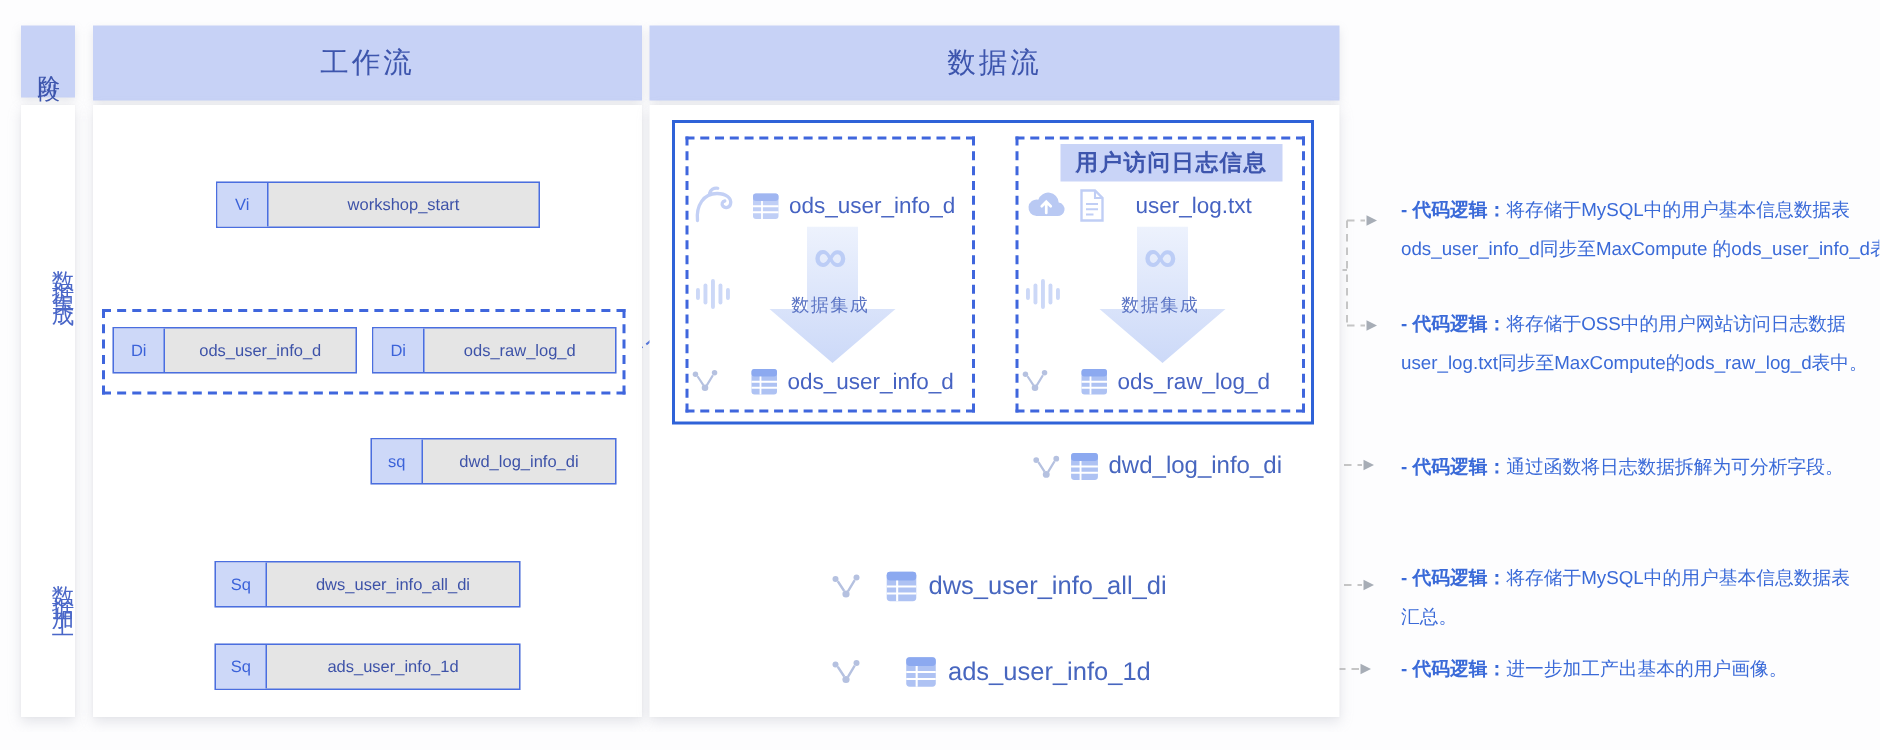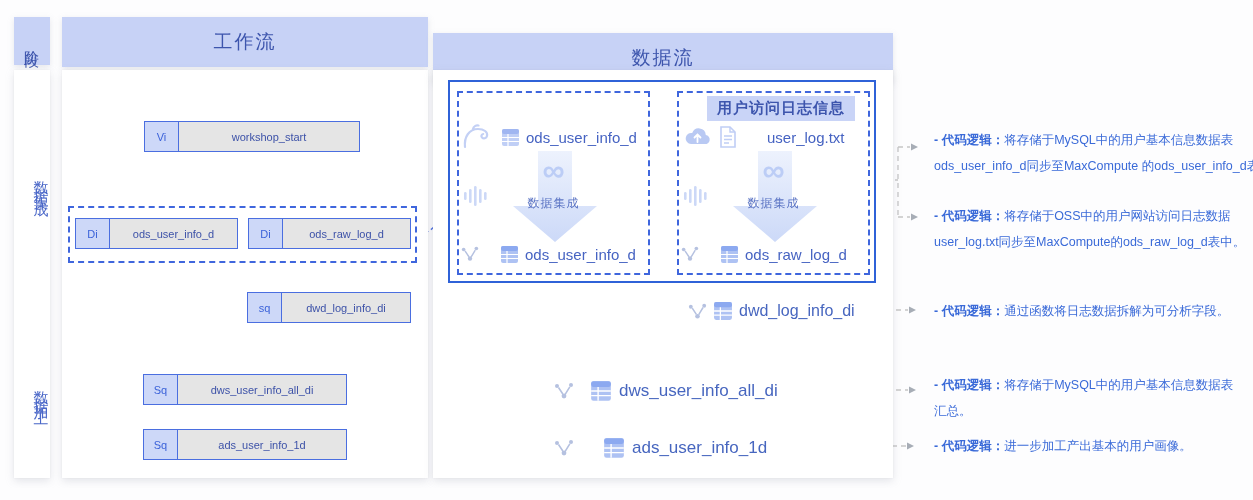--- a/index.html
+++ b/index.html
@@ -8,21 +8,21 @@
   .card{position:absolute;background:#fff;box-shadow:0 3px 8px rgba(160,165,180,.28),0 0 2px rgba(0,0,0,.04);}
   .hdr{position:absolute;background:#c7d2f6;color:#3d55ad;display:flex;align-items:center;justify-content:center;
        font-size:19px;font-weight:500;letter-spacing:2px;box-shadow:0 2px 6px rgba(160,165,180,.25);}
   .stage-hdr{left:14px;top:17px;width:36px;height:48px;font-size:15px;line-height:19px;
        writing-mode:vertical-rl;text-orientation:upright;letter-spacing:2px;font-weight:500;}
   .stage-body{left:14px;top:70px;width:36px;height:408px;}
   .stage-label{position:absolute;left:0;width:36px;display:flex;align-items:flex-start;justify-content:center;
        writing-mode:vertical-rl;text-orientation:upright;color:#4a67c8;font-size:15px;letter-spacing:7px;}
   .wf-hdr{left:62px;top:17px;width:366px;height:50px;}
   .wf-body{left:62px;top:70px;width:366px;height:408px;}
-  .df-hdr{left:433px;top:33px;width:460px;height:50px;}
+  .df-hdr{left:433px;top:17px;width:460px;height:50px;}
   .df-body{left:433px;top:70px;width:460px;height:408px;}
 
   .node{position:absolute;height:31px;border:1.5px solid #4a6ee0;background:#e5e5e5;display:flex;align-items:stretch;box-sizing:border-box;}
   .node .badge{width:33px;background:#cdd8f8;border-right:1.5px solid #4a6ee0;color:#3b62d9;font-size:11px;
        display:flex;align-items:center;justify-content:center;flex:none;}
   .node .lbl{flex:1;display:flex;align-items:center;justify-content:center;color:#3d52a8;font-size:11px;}
   .dash-group{position:absolute;left:68px;top:206px;width:349px;height:57px;border:2px dashed #3f66dd;box-sizing:border-box;}
 
   .df-frame{position:absolute;left:448px;top:80px;width:428px;height:203px;border:2px solid #2f62d8;box-sizing:border-box;}
   .df-group{position:absolute;top:91px;width:193px;height:184px;border:2px dashed #3f66dd;box-sizing:border-box;}
@@ -165,21 +165,21 @@
     <div class="df-title">用户访问日志信息</div>
     <div class="row" style="left:3px;top:28px;height:32px;">
       <svg width="30" height="30" viewBox="0 0 30 30">
         <path d="M9 22 a5.5 5.5 0 1 1 1.2-10.9 A7 7 0 0 1 23.8 13 A4.5 4.5 0 0 1 22.5 22 Z" fill="#b9c9f3"></path>
         <path d="M15.5 20 V13 M12.5 15.5 L15.5 12.5 L18.5 15.5" stroke="#fff" stroke-width="1.8" fill="none" stroke-linecap="round"></path>
       </svg>
       <svg width="20" height="24" viewBox="0 0 20 24" style="margin-left:6px">
         <path d="M3 2 H12 L17 7 V22 H3 Z" stroke="#c0cef5" stroke-width="1.6" fill="none"></path>
         <path d="M12 2 V7 H17 M6 11 H14 M6 14.5 H14 M6 18 H11" stroke="#c0cef5" stroke-width="1.4" fill="none"></path>
       </svg>
-      <span class="df-name" style="margin-left:29px">user_log.txt</span>
+      <span class="df-name" style="margin-left:19px">user_log.txt</span>
     </div>
     <svg style="position:absolute;left:51px;top:58px;" width="90" height="92" viewBox="0 0 90 92">
       <path d="M28 0 H62 V55 H87 L45 91 L3 55 H28 Z" fill="url(#arrowGrad)"></path>
     </svg>
     <div class="inf" style="top:62px;">∞</div>
     <div class="proc-label" style="top:102px;">数据集成</div>
     <svg style="position:absolute;left:4px;top:90px;" width="24" height="26" viewBox="0 0 24 26">
       <rect x="1" y="9" width="2.6" height="8" rx="1.3" fill="#ccd8f7"></rect>
         <rect x="6" y="6" width="2.6" height="14" rx="1.3" fill="#ccd8f7"></rect>
       <rect x="11" y="3" width="2.6" height="20" rx="1.3" fill="#ccd8f7"></rect>

